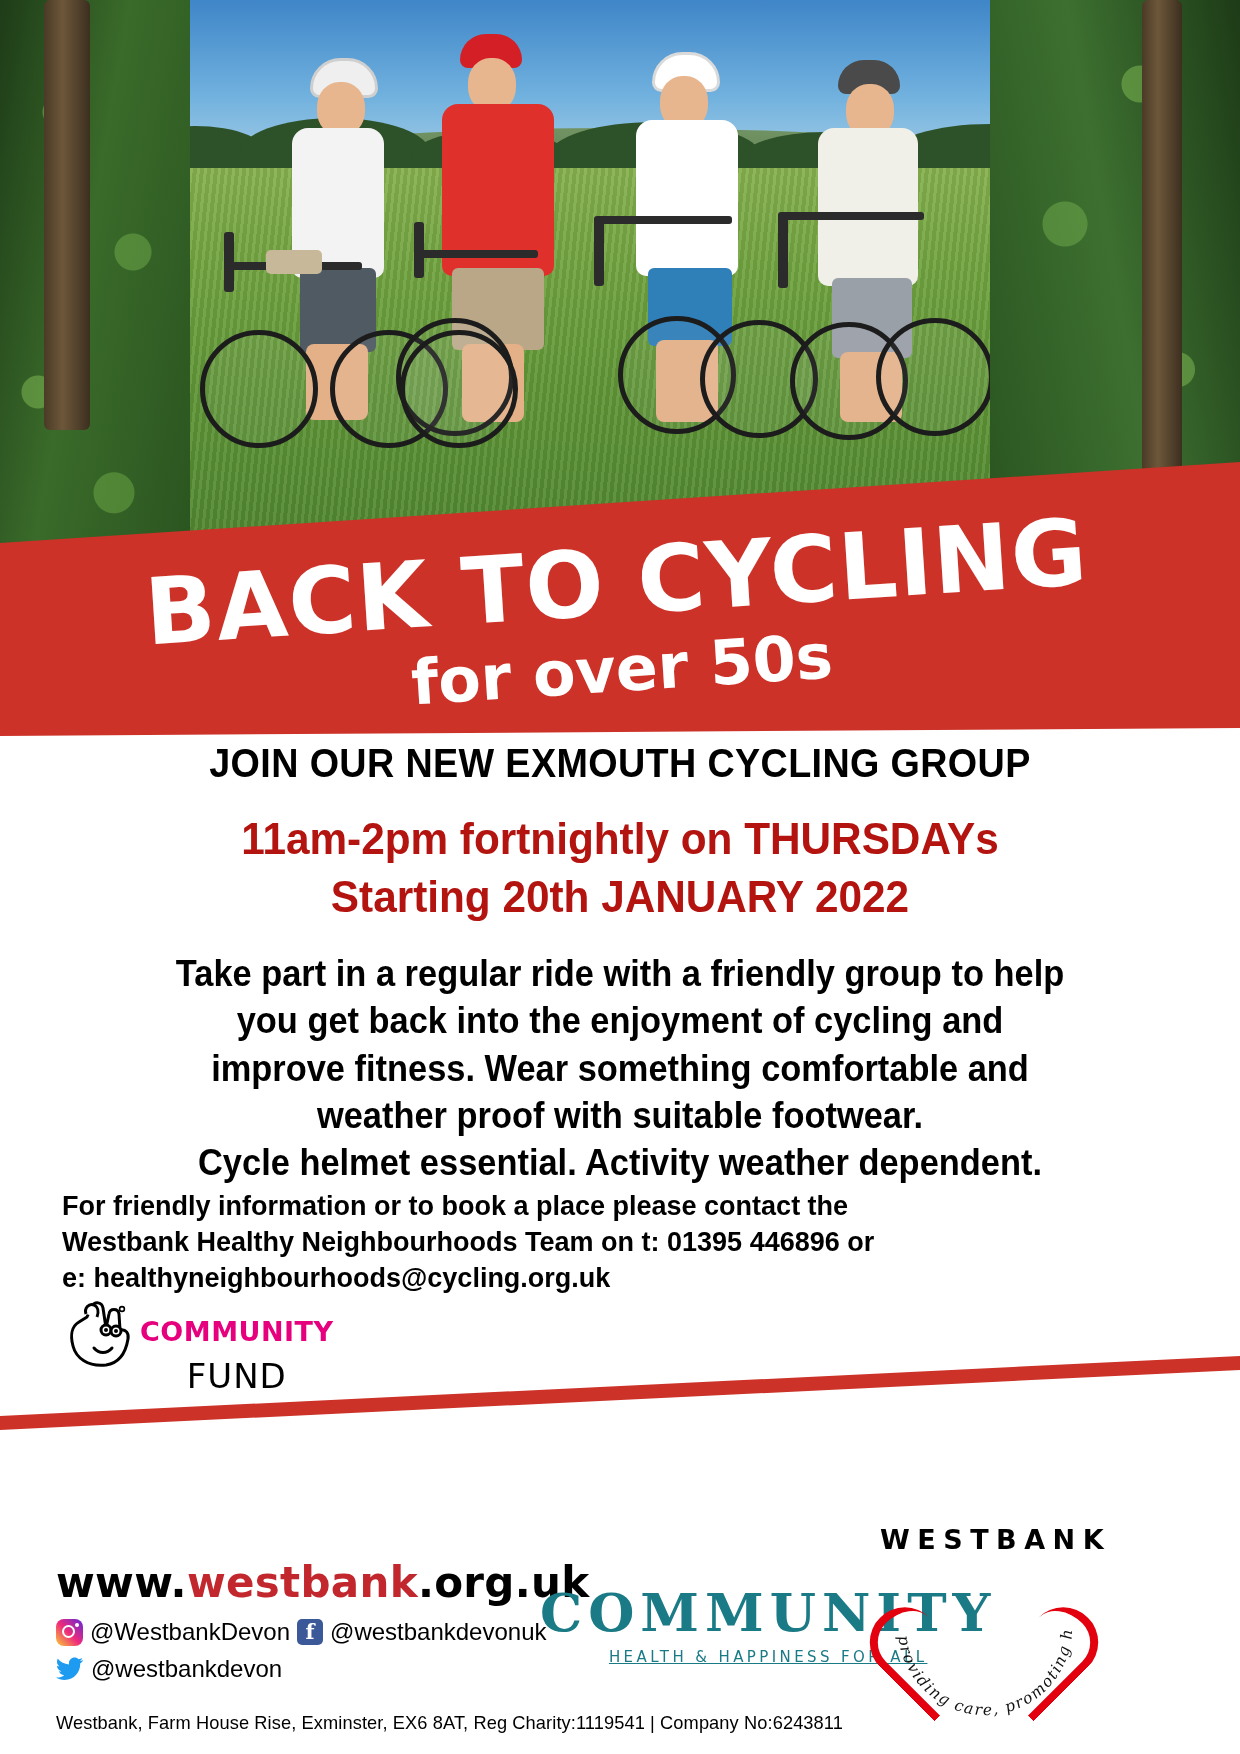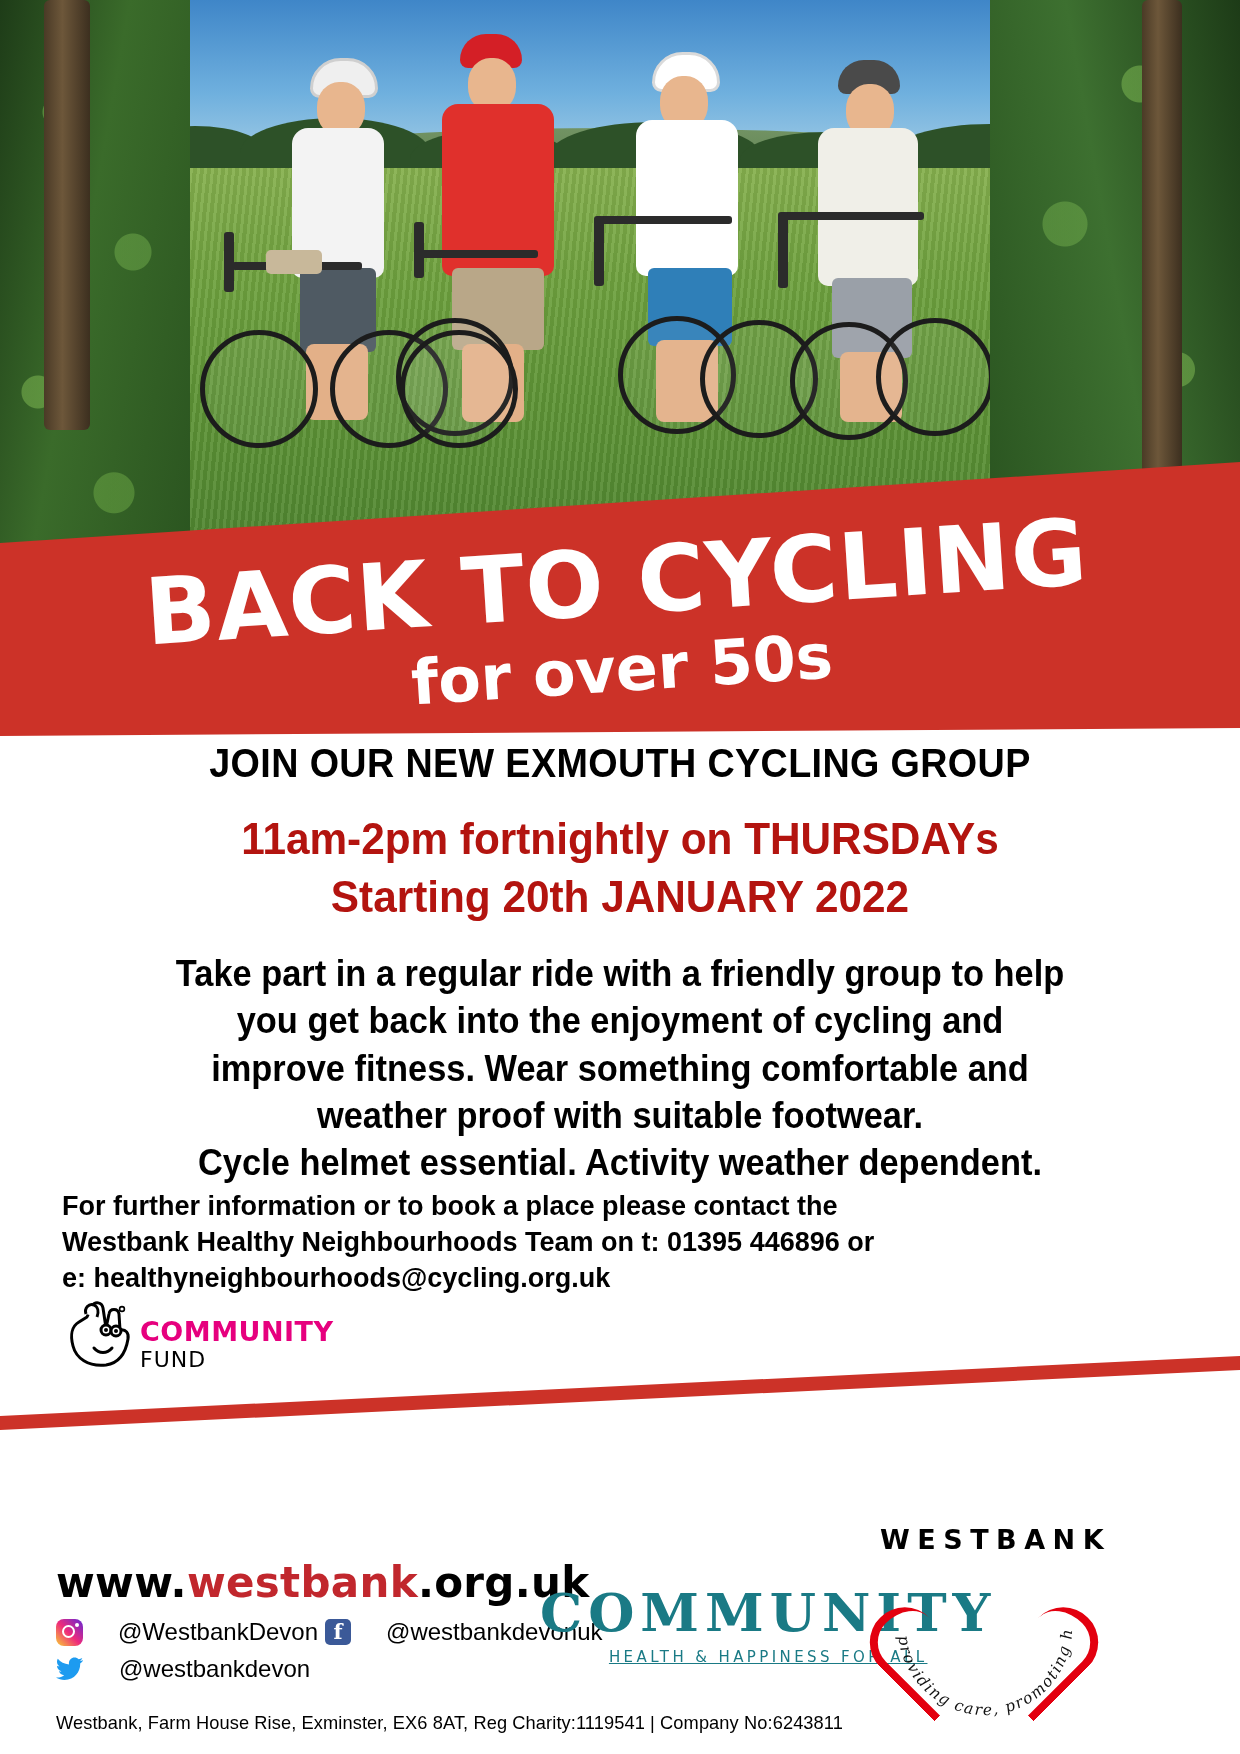--- a/index.html
+++ b/index.html
@@ -73,34 +73,34 @@
         transform:scaleX(.93);}
   .para .wide{display:block;}
   .contact{position:absolute;left:62px;top:1188px;width:1000px;text-align:left;
            font-weight:700;font-size:27px;line-height:1.34;}
 
   
   .lottery{position:absolute;left:62px;top:1300px;width:270px;height:72px;}
   .lot-txt{position:absolute;left:78px;top:18px;line-height:1;}
   .lot-c{color:#e6007e;font-weight:700;font-size:27px;letter-spacing:.5px;
          font-family:"DejaVu Sans",sans-serif;}
-  .lot-f{color:#000;font-weight:400;font-size:22px;letter-spacing:1px;margin-top:4px;
-         font-family:"DejaVu Sans",sans-serif;}
+  .lot-f{color:#000;font-weight:400;font-size:34px;letter-spacing:1px;margin-top:14px;
+         font-family:"DejaVu Sans",sans-serif;text-align:center;}
 
   
   .divider{position:absolute;left:0;top:1330px;width:1240px;height:110px;
            background:#cc3228;clip-path:polygon(0 86px,1240px 26px,1240px 40px,0 100px);}
 
   
   .url{position:absolute;left:56px;top:1558px;font-size:42px;font-weight:700;
        letter-spacing:.3px;font-family:"DejaVu Sans",sans-serif;}
   .url .red{color:#c1272d;}
   .social{position:absolute;left:56px;top:1618px;font-size:24px;}
   .srow{display:flex;align-items:center;gap:7px;margin-bottom:9px;}
-  .shandle{font-size:24px;margin-left:28px;}
+  .shandle{font-size:24px;}
   .ig{width:27px;height:27px;border-radius:8px;flex:0 0 auto;
       background:linear-gradient(45deg,#f9ce34,#ee2a7b 48%,#6228d7);
       position:relative;}
   .ig:before{content:"";position:absolute;left:6px;top:6px;width:13px;height:13px;
              border:2.4px solid #fff;border-radius:50%;box-sizing:border-box;}
   .ig:after{content:"";position:absolute;right:4.5px;top:4.5px;width:4px;height:4px;
             background:#fff;border-radius:50%;}
   .fb{width:26px;height:26px;border-radius:5px;background:#3b5998;flex:0 0 auto;
       color:#fff;font-weight:700;font-size:21px;line-height:26px;text-align:center;
       font-family:"DejaVu Serif",serif;}
@@ -227,21 +227,21 @@
 
 <div class="para">
   <span class="wide">Take part in a regular ride with a friendly group to help</span>
   <span class="wide">you get back into the enjoyment of cycling and</span>
   <span class="wide">improve fitness. Wear something comfortable and</span>
   <span class="wide">weather proof with suitable footwear.</span>
   <span class="wide">Cycle helmet essential. Activity weather dependent.</span>
 </div>
 
 <div class="contact">
-  <div>For further information or to book a place please contact the</div>
+  <div>For friendly information or to book a place please contact the</div>
   <div>Westbank Healthy Neighbourhoods Team on t: 01395 446896 or</div>
   <div>e: healthyneighbourhoods@cycling.org.uk</div>
 </div>
 
 <div class="lottery">
   <svg width="74" height="72" viewBox="0 0 74 72">
     <path d="M30 6c3-5 10-4 11 2l3 20 3-14c1-6 9-6 10 0l1 16c6-1 9 3 8 9-2 12-8 24-22 26C26 67 14 58 11 46 8 35 10 26 17 22l8-5z" fill="#fff" stroke="#000" stroke-width="3" stroke-linejoin="round"></path>
     <path d="M24 14c-2-6 3-11 8-9 4 2 5 7 3 12" fill="#fff" stroke="#000" stroke-width="3"></path>
     <circle cx="44" cy="30" r="5" fill="#fff" stroke="#000" stroke-width="3"></circle>
     <circle cx="44" cy="30" r="2" fill="#000"></circle>

